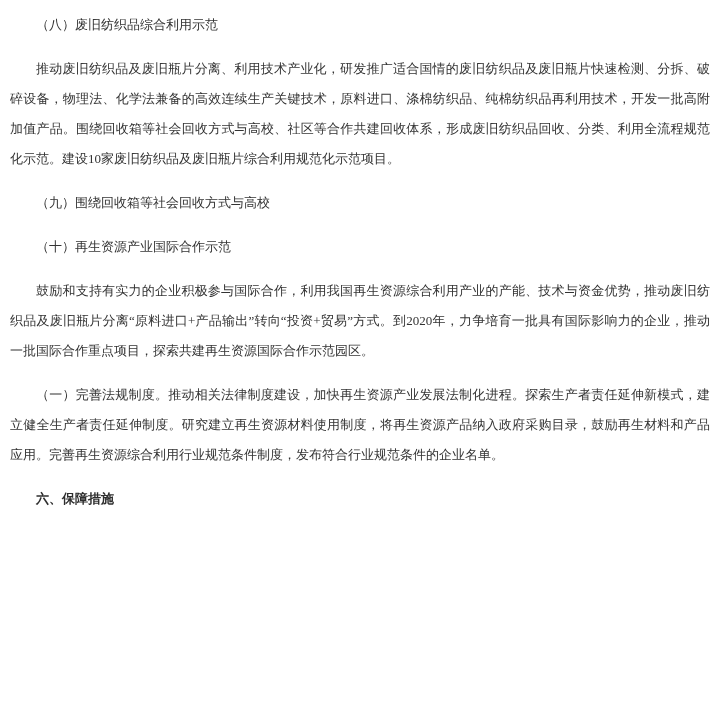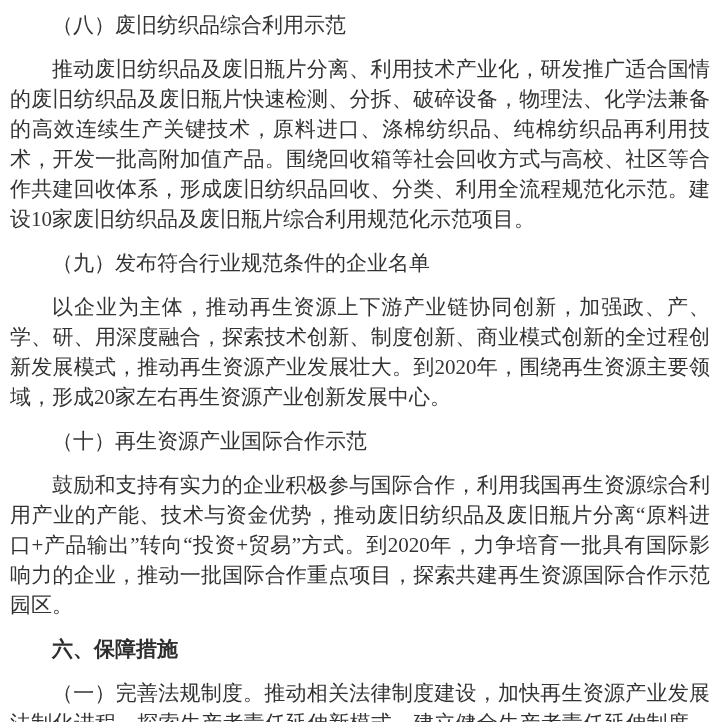--- a/index.html
+++ b/index.html
@@ -14,21 +14,21 @@
     font-family: "Liberation Serif", serif;
   }
   .doc {
     box-sizing: border-box;
     width: 720px;
     padding: 10px 10px 14px 10px;
     color: #333333;
   }
   .para {
     margin: 0 0 14px 0;
-    font-size: 21px;
+    font-size: 13px;
     line-height: 30px;
     text-align: justify;
     text-indent: 2em;
     letter-spacing: 0;
     word-break: normal;
   }
   .para:last-child {
     margin-bottom: 0;
   }
   .chapter {
@@ -41,24 +41,23 @@
   }
 </style>
 </head>
 <body>
 
 <div class="doc">
   <p class="para clause-heading">（八）废旧纺织品综合利用示范</p>
 
   <p class="para">推动废旧纺织品及废旧瓶片分离、利用技术产业化，研发推广适合国情的废旧纺织品及废旧瓶片快速检测、分拆、破碎设备，物理法、化学法兼备的高效连续生产关键技术，原料进口、涤棉纺织品、纯棉纺织品再利用技术，开发一批高附加值产品。围绕回收箱等社会回收方式与高校、社区等合作共建回收体系，形成废旧纺织品回收、分类、利用全流程规范化示范。建设10家废旧纺织品及废旧瓶片综合利用规范化示范项目。</p>
 
-  <p class="para clause-heading">（九）发布符合行业规范条件的企业名单</p>
+  <p class="para clause-heading">（九）围绕回收箱等社会回收方式与高校</p>
 
-  <p class="para">以企业为主体，推动再生资源上下游产业链协同创新，加强政、产、学、研、用深度融合，探索技术创新、制度创新、商业模式创新的全过程创新发展模式，推动再生资源产业发展壮大。到2020年，围绕再生资源主要领域，形成20家左右再生资源产业创新发展中心。</p>
 
   <p class="para clause-heading">（十）再生资源产业国际合作示范</p>
 
   <p class="para">鼓励和支持有实力的企业积极参与国际合作，利用我国再生资源综合利用产业的产能、技术与资金优势，推动废旧纺织品及废旧瓶片分离“原料进口+产品输出”转向“投资+贸易”方式。到2020年，力争培育一批具有国际影响力的企业，推动一批国际合作重点项目，探索共建再生资源国际合作示范园区。</p>
 
+  <p class="para">（一）完善法规制度。推动相关法律制度建设，加快再生资源产业发展法制化进程。探索生产者责任延伸新模式，建立健全生产者责任延伸制度。研究建立再生资源材料使用制度，将再生资源产品纳入政府采购目录，鼓励再生材料和产品应用。完善再生资源综合利用行业规范条件制度，发布符合行业规范条件的企业名单。</p>
+
   <p class="para chapter">六、保障措施</p>
-
-  <p class="para">（一）完善法规制度。推动相关法律制度建设，加快再生资源产业发展法制化进程。探索生产者责任延伸新模式，建立健全生产者责任延伸制度。研究建立再生资源材料使用制度，将再生资源产品纳入政府采购目录，鼓励再生材料和产品应用。完善再生资源综合利用行业规范条件制度，发布符合行业规范条件的企业名单。</p>
 </div>
 
 </body></html>

